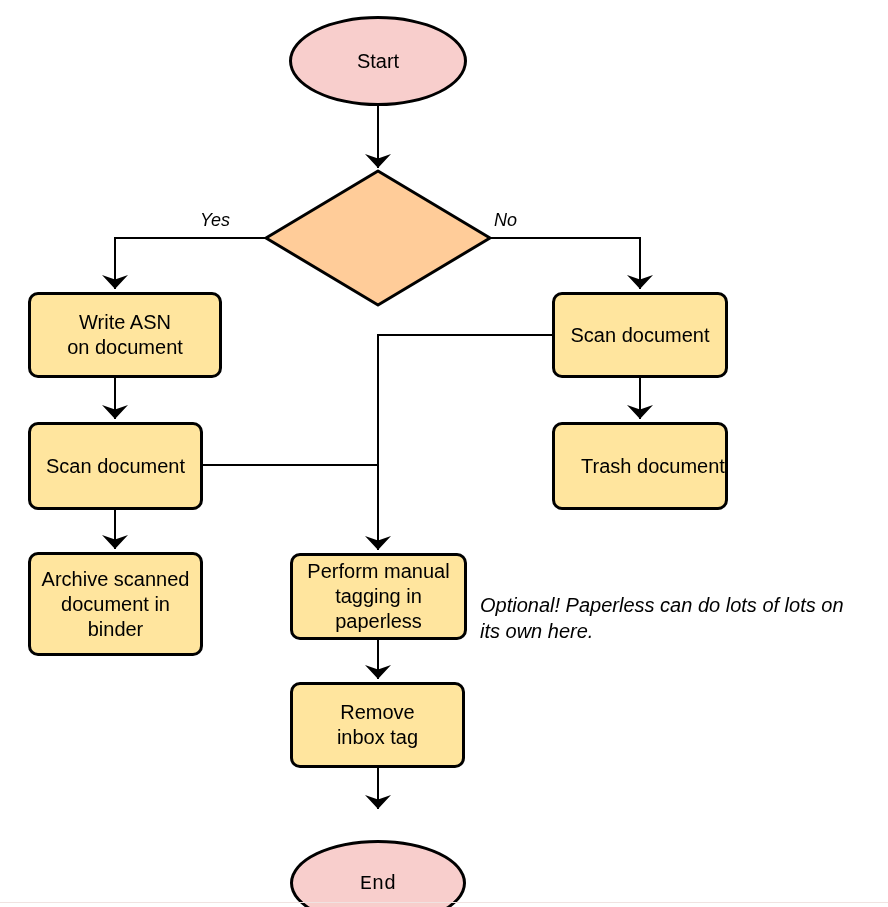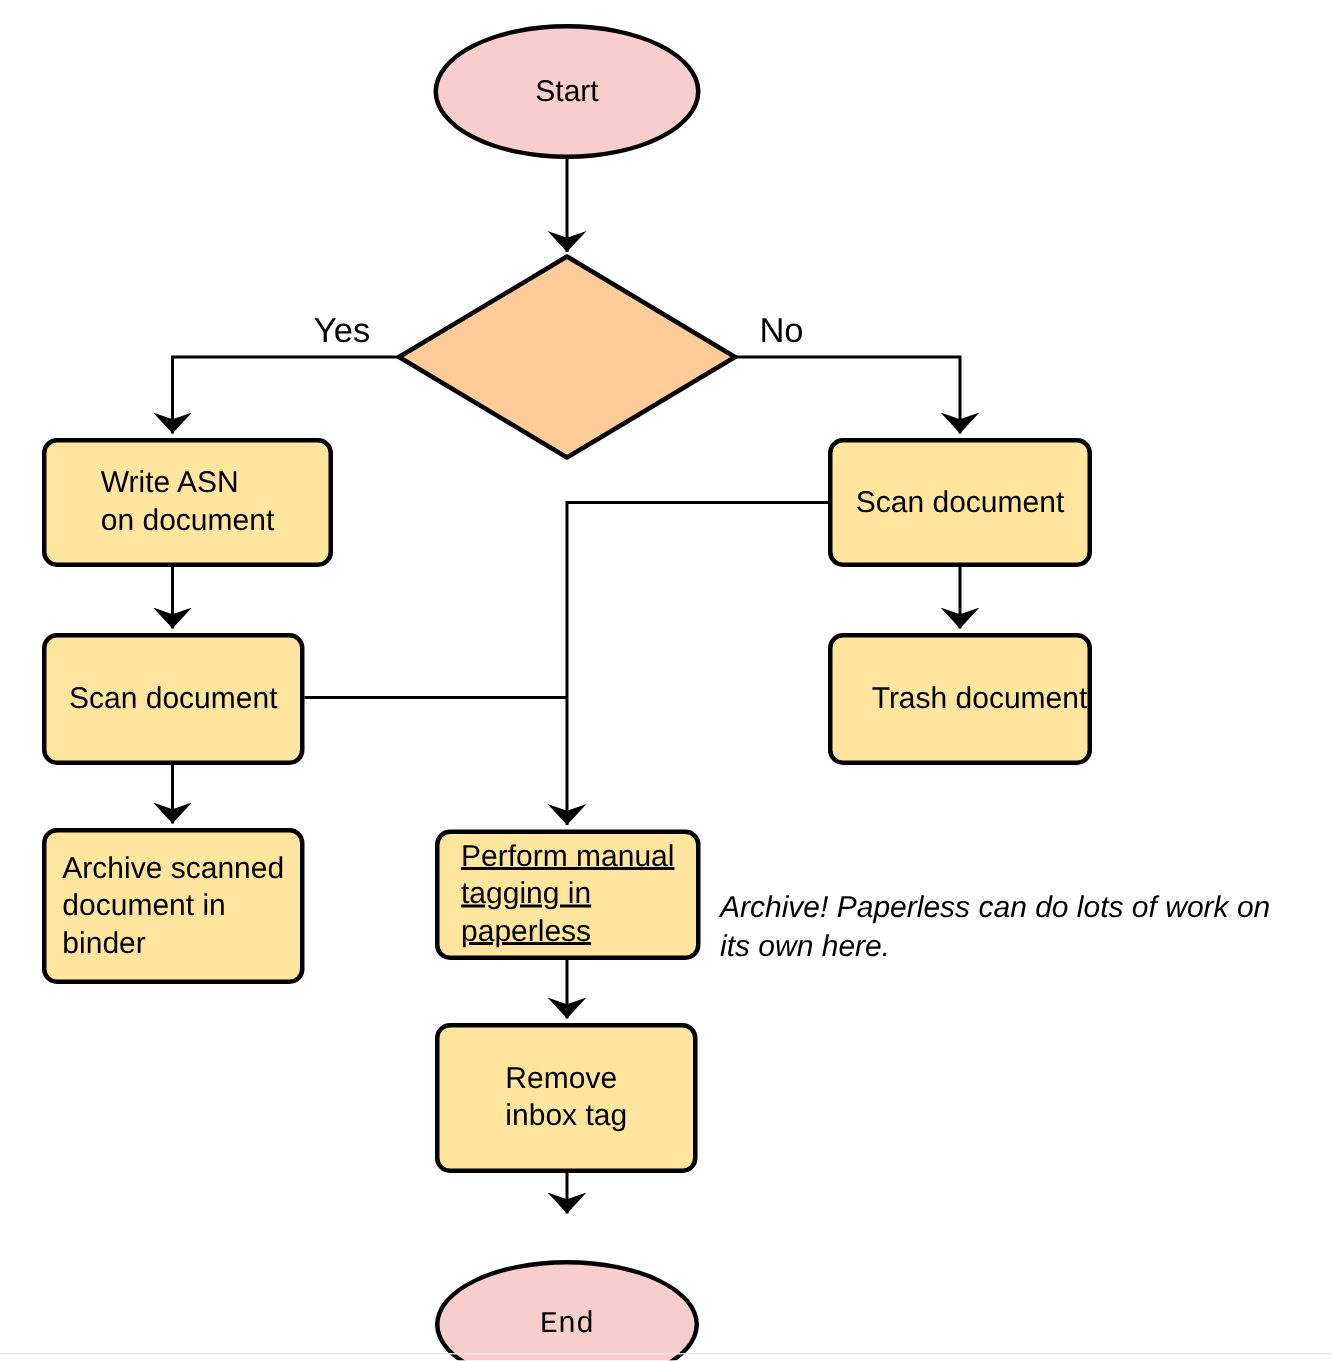--- a/index.html
+++ b/index.html
@@ -27,21 +27,21 @@
     stroke: #000000;
     stroke-width: 3;
     stroke-linejoin: round;
   }
   .node {
     position: absolute;
     box-sizing: border-box;
     display: flex;
     align-items: center;
     justify-content: center;
-    text-align: left;
+    text-align: center;
     font-size: 20px;
     line-height: 25px;
     color: #000000;
   }
   .node .lbl { white-space: pre-line; }
   .process {
     background: #ffe59e;
     border: 3px solid #000000;
     border-radius: 10px;
   }
@@ -52,30 +52,30 @@
   }
   .decision-label { background: transparent; }
 
   #n-start        { left: 289px; top: 16px;  width: 178px; height: 90px; }
   #n-decision     { left: 266px; top: 171px; width: 224px; height: 134px; }
   #n-write-asn    { left: 28px;  top: 292px; width: 194px; height: 86px; }
   #n-scan-left    { left: 28px;  top: 422px; width: 175px; height: 88px; }
   #n-archive      { left: 28px;  top: 552px; width: 175px; height: 104px; }
   #n-scan-right   { left: 552px; top: 292px; width: 176px; height: 86px; }
   #n-trash        { left: 552px; top: 422px; width: 176px; height: 88px; padding-left: 26px; }
-  #n-tagging      { left: 290px; top: 553px; width: 177px; height: 87px; text-decoration: underline; }
-  #n-remove-inbox { left: 290px; top: 682px; width: 175px; height: 100px; }
+  #n-tagging      { left: 290px; top: 553px; width: 177px; height: 87px; }
+  #n-remove-inbox { left: 290px; top: 682px; width: 175px; height: 86px; }
   #n-end          { left: 290px; top: 840px; width: 176px; height: 86px; font-family: Liberation Mono, monospace; }
 
   .edge-label {
     position: absolute;
-    font-size: 23px;
+    font-size: 18px;
     line-height: 22px;
-    text-align: center;
     color: #000000;
+    font-style: italic;
   }
   #lbl-yes { left: 200px; top: 209px; width: 56px; }
   #lbl-no  { left: 494px; top: 209px; width: 54px; }
 
   .note {
     position: absolute;
     left: 480px;
     top: 592px;
     width: 404px;
     font-size: 20px;
@@ -147,21 +147,21 @@
   <div class="node process" id="n-trash">
     <span class="lbl">Trash document</span>
   </div>
 
   <div class="node process" id="n-tagging">
     <span class="lbl">Perform manual
 tagging in
 paperless</span>
   </div>
 
-  <div class="note">Archive! Paperless can do lots of work on
+  <div class="note">Optional! Paperless can do lots of lots on
 its own here.</div>
 
   <div class="node process" id="n-remove-inbox">
     <span class="lbl">Remove
 inbox tag</span>
   </div>
 
   <div class="node terminal" id="n-end">
     <span class="lbl">End</span>
   </div>

